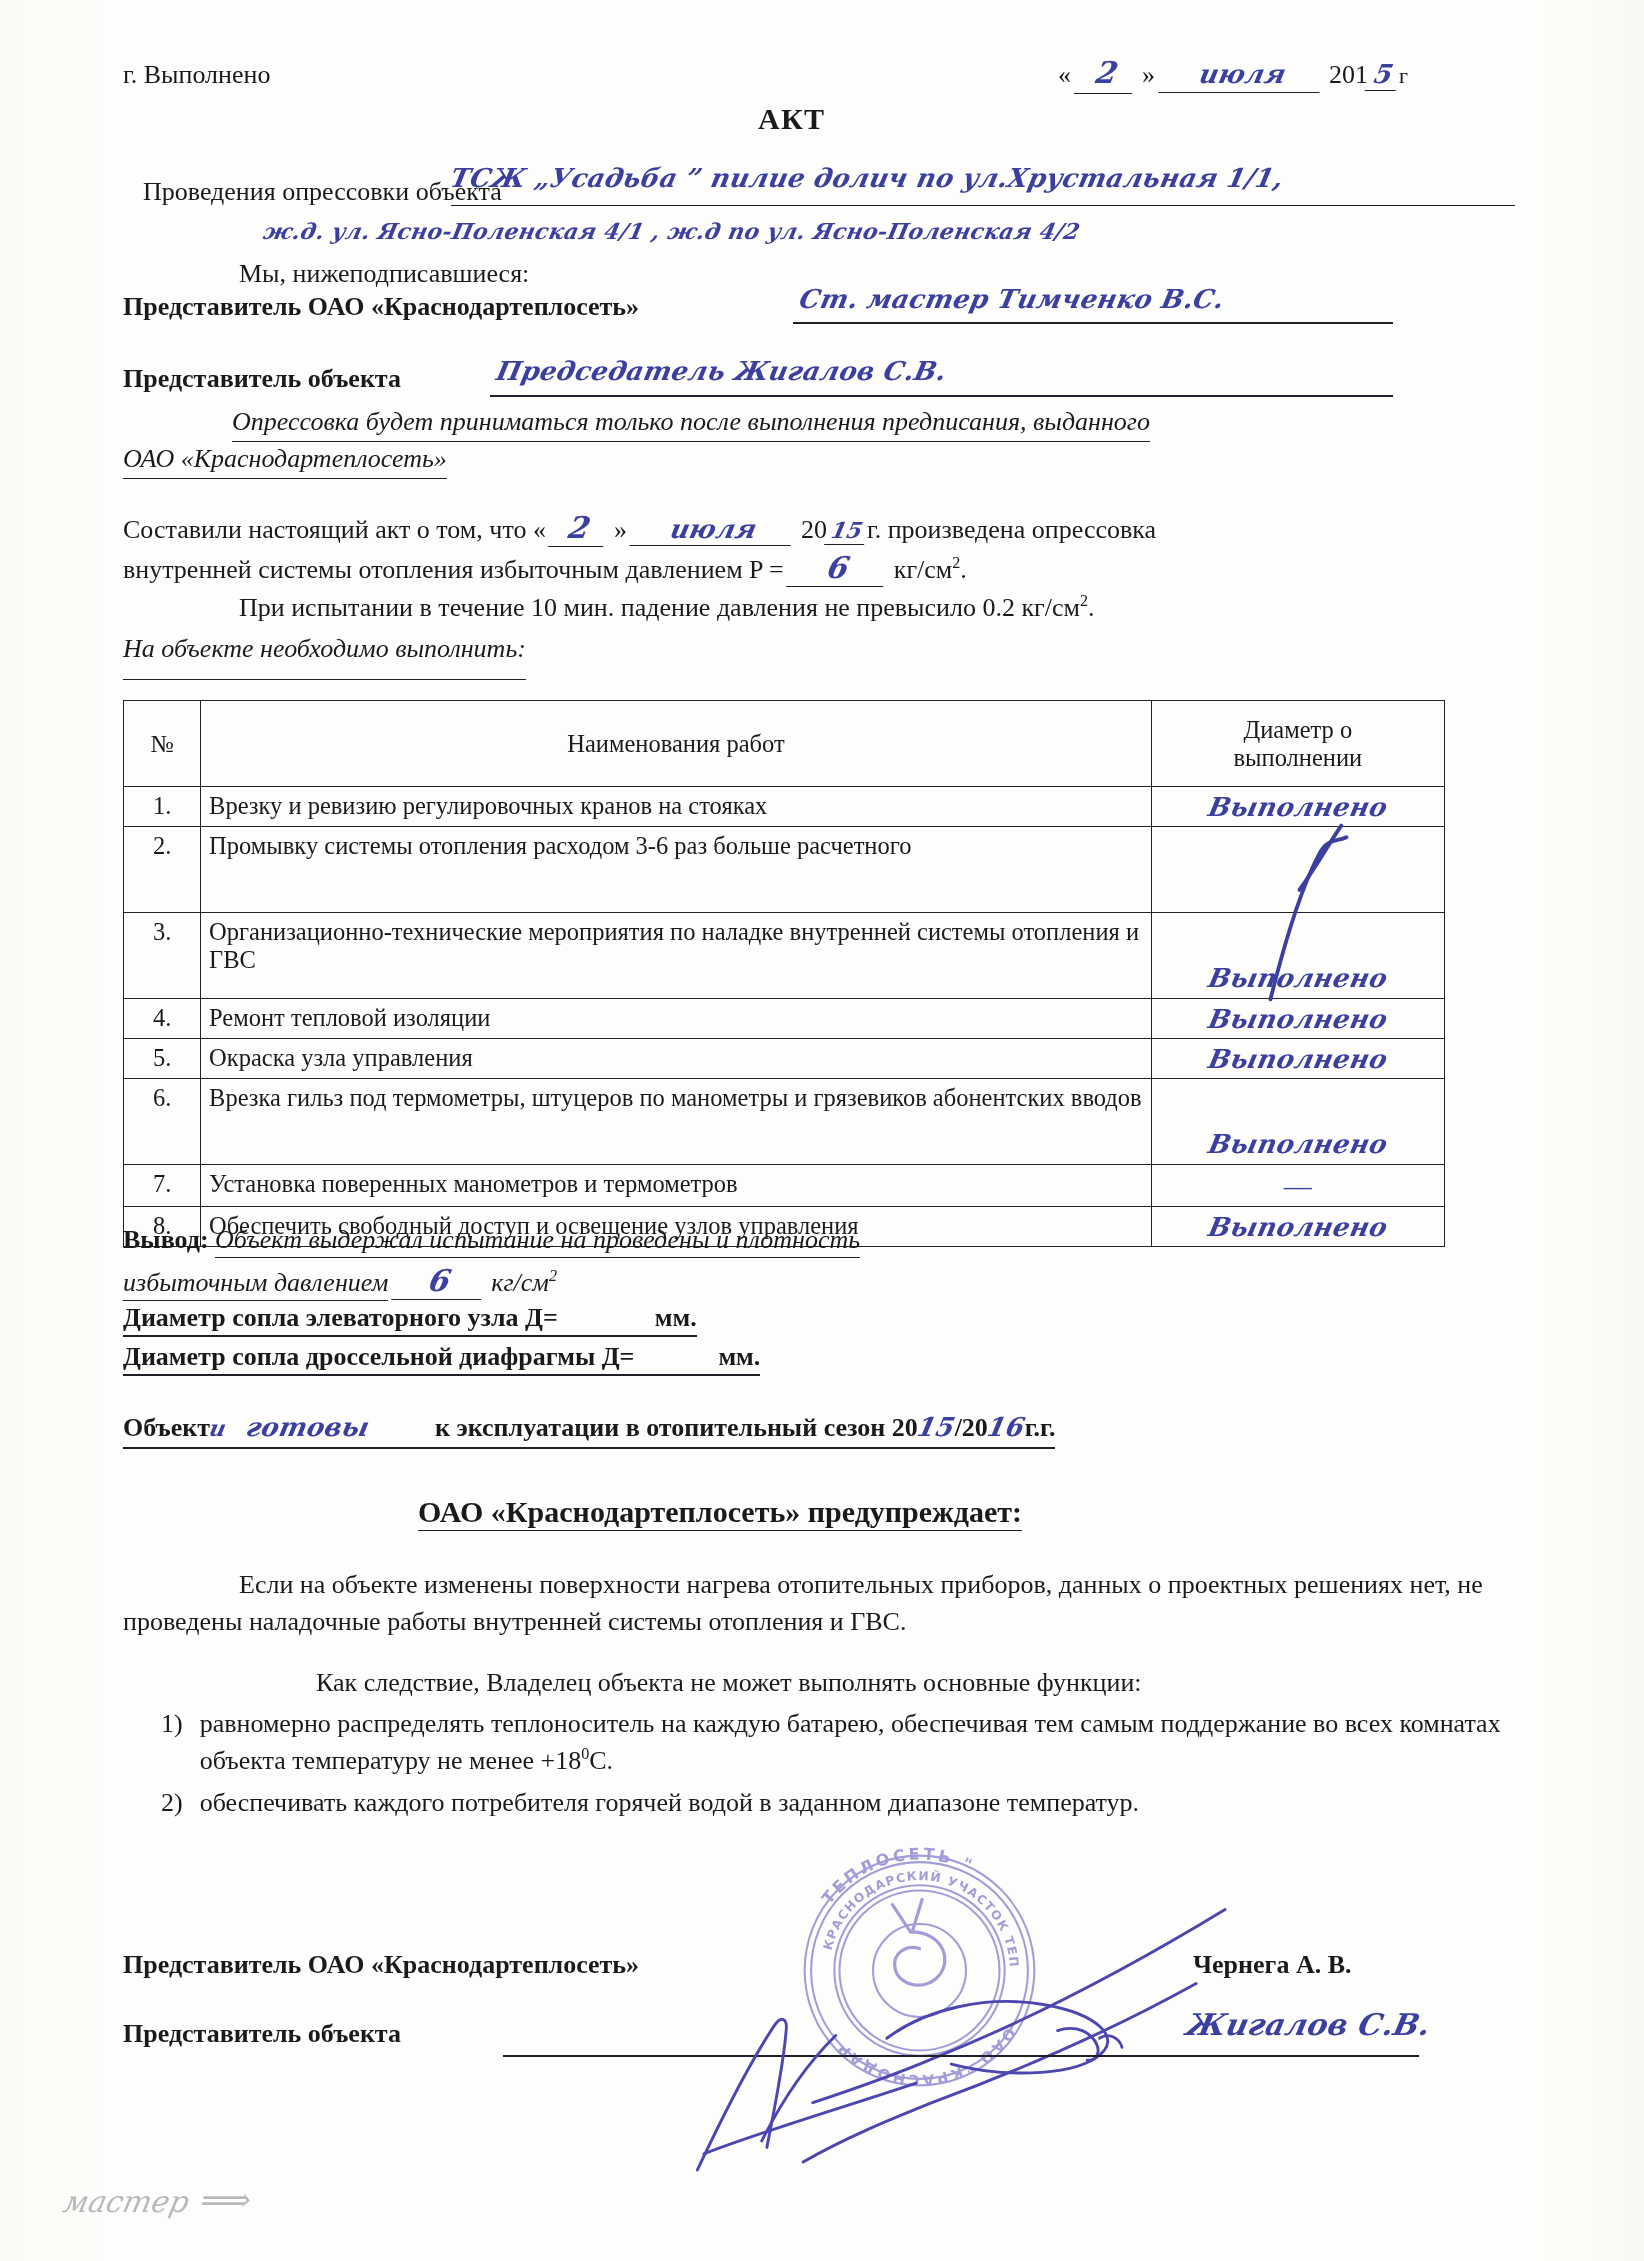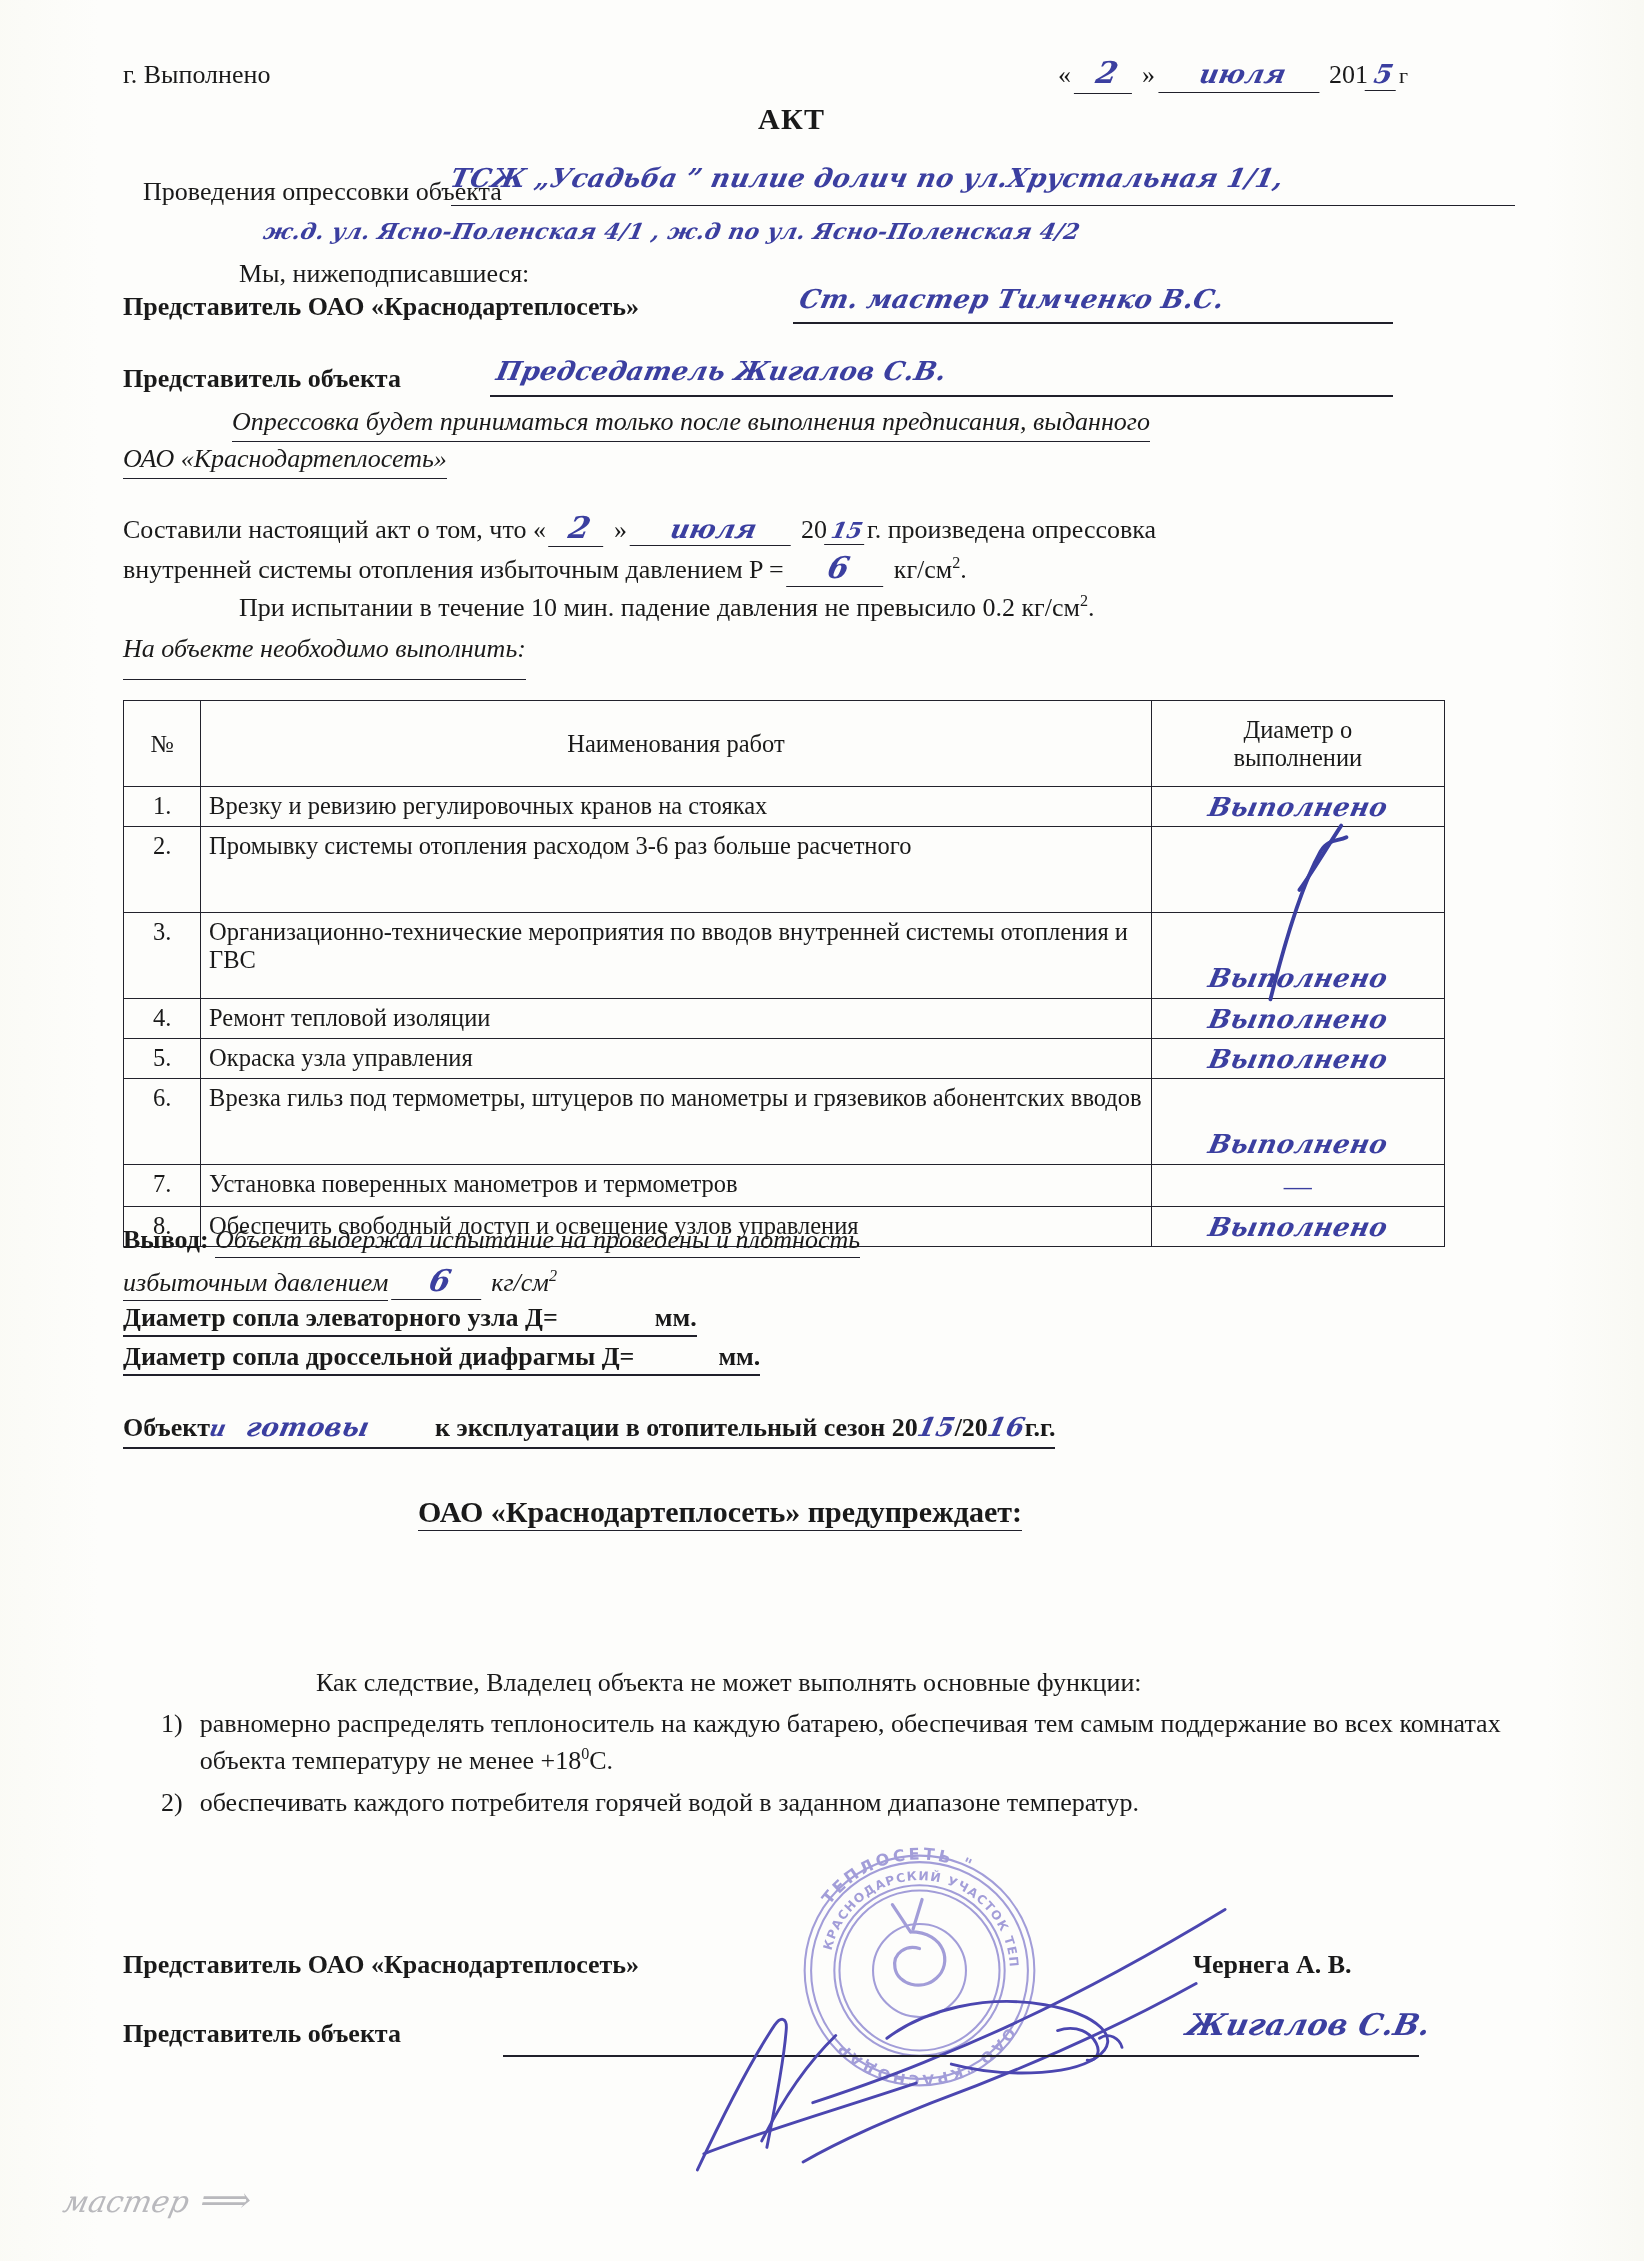--- a/index.html
+++ b/index.html
@@ -165,21 +165,21 @@
         </tr>
         <tr>
           <td class="col-no">2.</td>
           <td style="height:76px;">Промывку системы отопления расходом 3-6 раз больше расчетного</td>
           <td class="mark col-mark">
             <span class="hw hw-md" style="opacity:0.0">Выполнено</span>
           </td>
         </tr>
         <tr>
           <td class="col-no">3.</td>
-          <td style="height:76px;">Организационно-технические мероприятия по вводов внутренней системы отопления и ГВС</td>
+          <td style="height:76px;">Организационно-технические мероприятия по наладке внутренней системы отопления и ГВС</td>
           <td class="mark col-mark" style="vertical-align:bottom; padding-bottom:5.2px;">
             <span class="hw hw-md">Выполнено</span>
           </td>
         </tr>
         <tr>
           <td class="col-no">4.</td>
           <td>Ремонт тепловой изоляции</td>
           <td class="mark col-mark">
             <span class="hw hw-md">Выполнено</span>
           </td>
@@ -246,20 +246,21 @@
 
   <div class="abs" style="left:123px; top:1412px; font-size:26px; white-space:nowrap; border-bottom:2.6px solid #20202a; padding-bottom:3.9px;">
     <span class="b">Объект</span><span class="hw hw-sm">и</span>
     <span class="hw hw-md" style="margin:0 14px;">готовы</span>
     <span style="display:inline-block; width:39px;"></span>
     <span class="b">к эксплуатации в отопительный сезон 20</span><span class="hw hw-md">15</span><span class="b">/20</span><span class="hw hw-md">16</span><span class="b">г.г.</span>
   </div>
 
   <div class="abs b u" style="left:418px; top:1495px; font-size:30px; padding-bottom:1px;">ОАО «Краснодартеплосеть» предупреждает:</div>
 
+  <div class="abs" style="left:123px; top:1567px; width:1400px; font-size:26px; line-height:1.42; text-indent:116px; text-align:left;">Если на объекте изменены поверхности нагрева отопительных приборов, данных о проектных решениях нет, не проведены наладочные работы внутренней системы отопления и ГВС.</div>
 
   <div class="abs" style="left:123px; top:1668px; width:1400px; font-size:26px; text-indent:193px;">Как следствие, Владелец объекта не может выполнять основные функции:</div>
 
   <div class="abs" style="left:161px; top:1706px; width:1361px; font-size:26px; line-height:1.42;">
     <div style="display:flex; gap:17px;">
       <span style="flex:0 0 auto;">1)</span>
       <span style="flex:1 1 auto;"><span>равномерно распределять теплоноситель на каждую батарею, обеспечивая тем самым поддержание во всех комнатах объекта температуру не менее +18</span><sup>0</sup><span>С.</span></span>
     </div>
     <div style="display:flex; gap:17px; margin-top:5.2px;">
       <span style="flex:0 0 auto;">2)</span>

